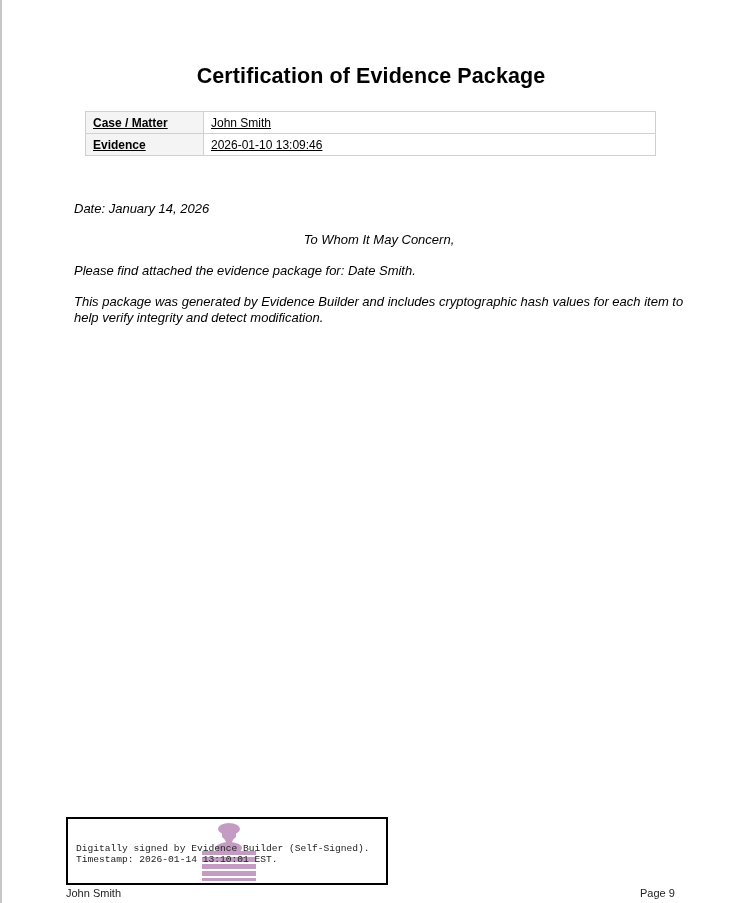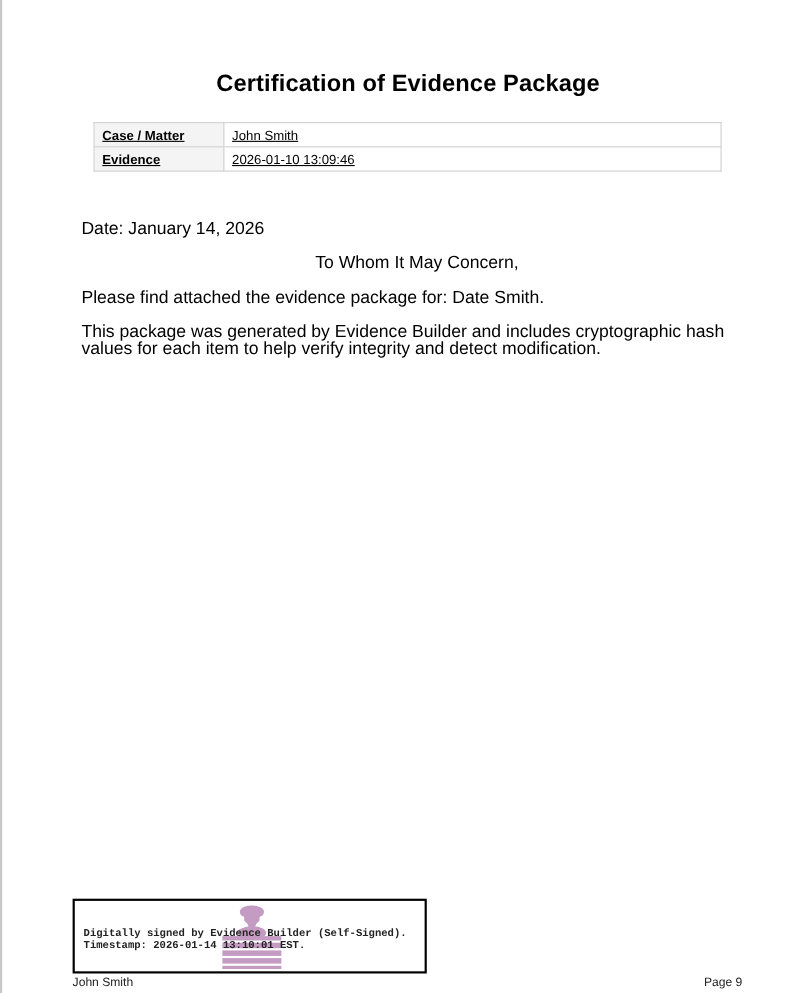--- a/index.html
+++ b/index.html
@@ -46,30 +46,30 @@
     }
     .meta-table td.label {
       width: 110px;
       font-weight: bold;
       background: #f4f4f4;
     }
     .body-text {
       position: absolute;
       left: 74px;
       width: 610px;
-      font-size: 16px;
+      font-size: 13px;
       line-height: 16px;
+      font-style: italic;
     }
     .sig-box {
       position: absolute;
       left: 66px; top: 817px;
       width: 318px; height: 64px;
       border: 2px solid #000;
       background: #fff;
-      font-weight: bold;
     }
     .stamp {
       position: absolute;
       left: 134px; top: 4px;
       width: 54px; height: 58px;
     }
     .sig-text {
       position: absolute;
       left: 8px; top: 25px;
       font-family: "Liberation Mono", monospace;

